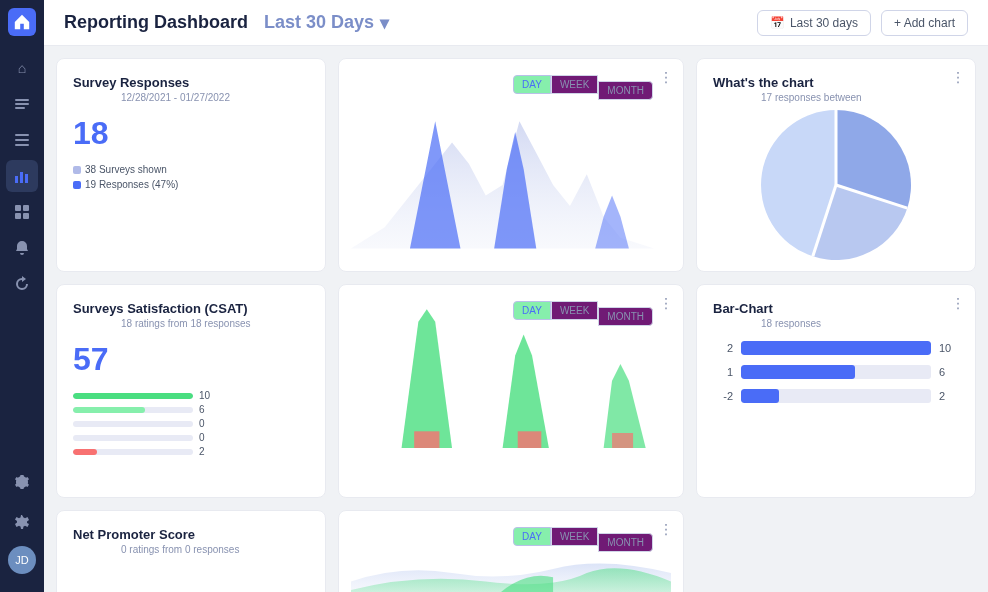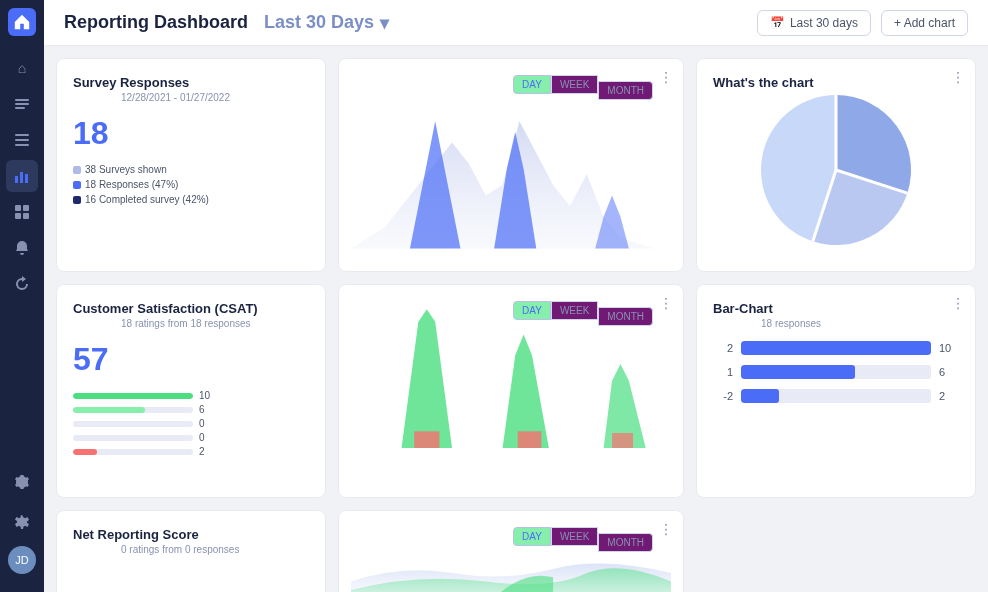--- a/index.html
+++ b/index.html
@@ -351,25 +351,21 @@
       <div class="card card-left">
         <div class="card-title">Survey Responses</div>
         <div class="card-subtitle">12/28/2021 - 01/27/2022</div>
         <div class="card-big-number">18</div>
         <div class="legend-item">
           <div class="legend-dot" style="background:#b0bae8"></div>
           <span>38 Surveys shown</span>
         </div>
         <div class="legend-item">
           <div class="legend-dot" style="background:#4a6cf7"></div>
-          <span>18 Responses (47%)</span>
-        </div>
-        <div class="legend-item">
-          <div class="legend-dot" style="background:#1e2a6e"></div>
-          <span>16 Completed survey (42%)</span>
+          <span>19 Responses (47%)</span>
         </div>
       </div>
 
       <div class="card card-chart">
         <div class="chart-toggle">
           <button class="toggle-btn active">DAY</button>
           <button class="toggle-btn">WEEK</button>
           <button class="toggle-btn">MONTH</button>
         </div>
         <div class="menu-dots">⋮</div>
@@ -392,41 +388,42 @@
             <path d="M70,160 L90,80 L100,40 L110,80 L130,160 Z" fill="#4a6cf7" opacity="0.7"></path>
             <path d="M170,160 L185,85 L195,50 L205,85 L220,160 Z" fill="#4a6cf7" opacity="0.7"></path>
             <path d="M290,160 L300,130 L310,110 L320,130 L330,160 Z" fill="#4a6cf7" opacity="0.5"></path>
           </svg>
         </div>
       </div>
 
       <div class="card card-right">
         <div class="menu-dots">⋮</div>
         <div class="card-title">What's the chart</div>
+        <div class="card-subtitle">17 responses between</div>
         <div class="pie-container">
           <svg width="150" height="150" viewBox="-1 -1 2 2">
 
             <path d="M0,0 L0,-1 A1,1,0,0,1,0.951,0.309 Z" fill="#8fa8e8"></path>
 
             <path d="M0,0 L0.951,0.309 A1,1,0,0,1,-0.309,0.951 Z" fill="#b8c8f0"></path>
 
             <path d="M0,0 L-0.309,0.951 A1,1,0,0,1,0,-1 Z" fill="#c8d8f8"></path>
 
             <line x1="0" y1="0" x2="0" y2="-1" stroke="white" stroke-width="0.04"></line>
             <line x1="0" y1="0" x2="0.951" y2="0.309" stroke="white" stroke-width="0.04"></line>
             <line x1="0" y1="0" x2="-0.309" y2="0.951" stroke="white" stroke-width="0.04"></line>
           </svg>
         </div>
       </div>
     </div>
 
     <div class="dashboard-row">
 
       <div class="card card-left">
-        <div class="card-title">Customer Satisfaction (CSAT)</div>
+        <div class="card-title">Surveys Satisfaction (CSAT)</div>
         <div class="card-subtitle">18 ratings from 18 responses</div>
         <div class="card-big-number">57</div>
 
         <div>
           <div class="rating-row">
             <div class="rating-bar-track">
               <div class="rating-bar-fill" style="width:100%;background:#4ade80"></div>
             </div>
             <span class="rating-value">10</span>
           </div>
@@ -504,21 +501,21 @@
             </div>
             <div class="bar-value">2</div>
           </div>
         </div>
       </div>
     </div>
 
     <div class="dashboard-row">
 
       <div class="card card-left">
-        <div class="card-title">Net Reporting Score</div>
+        <div class="card-title">Net Promoter Score</div>
         <div class="card-subtitle">0 ratings from 0 responses</div>
       </div>
 
       <div class="card card-chart">
         <div class="chart-toggle">
           <button class="toggle-btn active">DAY</button>
           <button class="toggle-btn">WEEK</button>
           <button class="toggle-btn">MONTH</button>
         </div>
         <div class="menu-dots">⋮</div>

